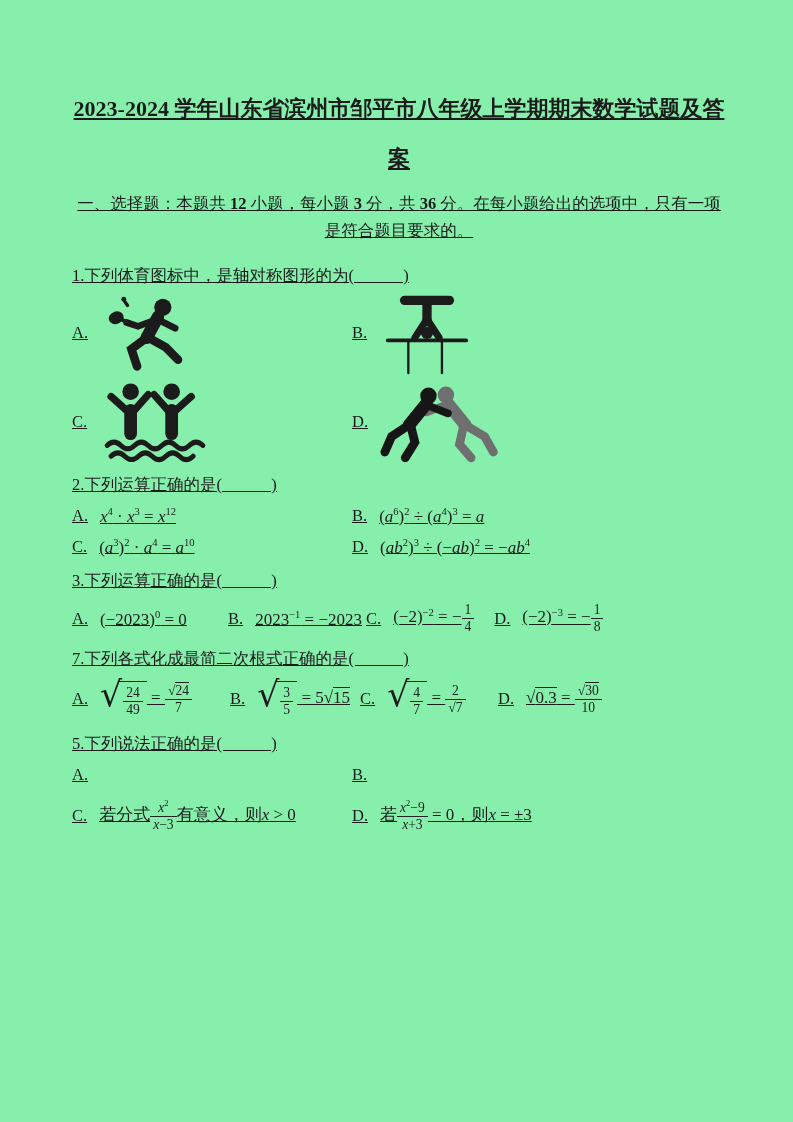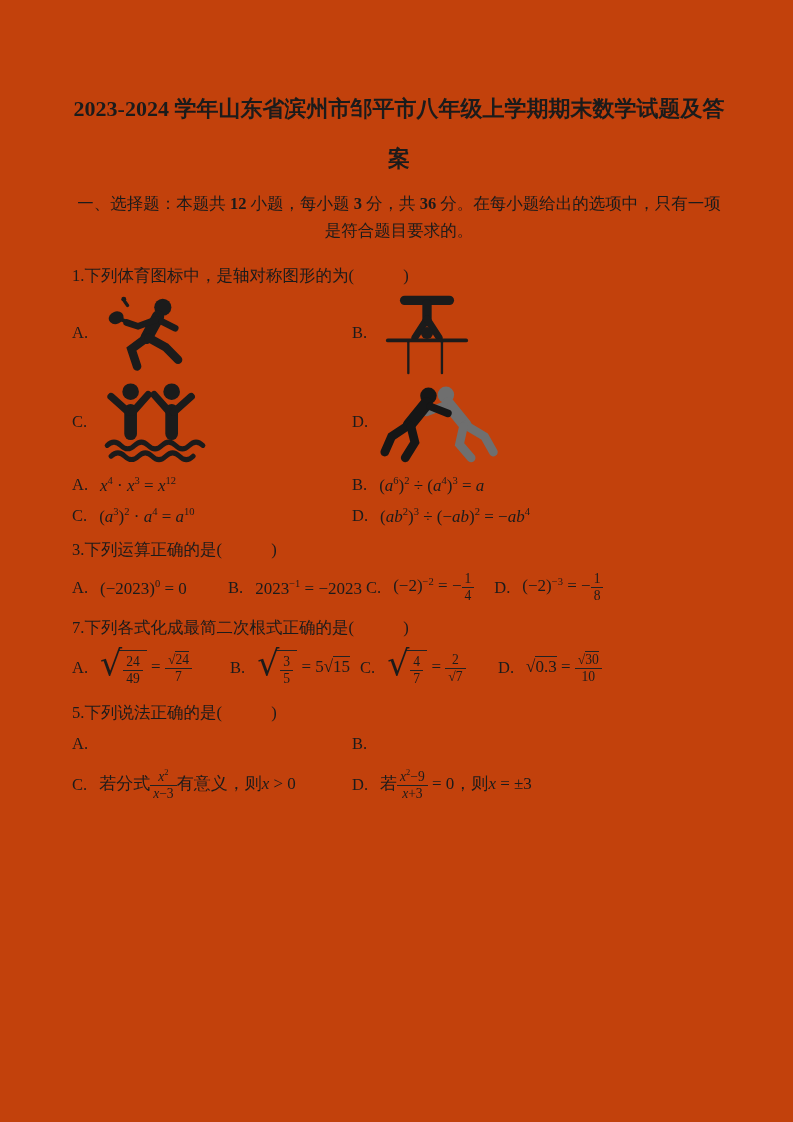--- a/index.html
+++ b/index.html
@@ -1,25 +1,26 @@
 <!DOCTYPE html>
 <html><head>
 <meta charset="utf-8">
 <style>
   html,body { margin:0; padding:0; background:#e8e8e8; }
   .page {
     position:relative;
     width:793px; height:1122px;
     margin:0 auto;
-    background:#c2410c;
+    background:#86efac;
     box-sizing:border-box;
     padding:84px 67px 40px 72px;
     font-family:"Liberation Serif","DejaVu Serif",serif;
     color:#1b1b1b;
     overflow:hidden;
+    text-decoration:underline;
   }
   .title {
     font-size:22px; font-weight:700; text-align:center;
     line-height:50px; margin:0 0 6px 0;
   }
   .intro {
     font-size:16.5px; line-height:27px; margin:0 0 4px 0;
     white-space:pre-wrap;
     text-align:center;
   }
@@ -152,20 +153,21 @@
               <path d="M30,46 L12,58 L5,74" stroke-width="9"></path>
               <path d="M32,48 L36,64 L26,80" stroke-width="9"></path>
             </g>
           </g>
         </svg>
       </div>
     </div>
   </div>
 
   <div>
+    <p class="stem q2">2.下列运算正确的是(            )</p>
     <div class="opt-row">
       <div class="opt col-a">
         <span class="opt-label">A.</span>
         <span class="math"><i>x</i><sup>4</sup> · <i>x</i><sup>3</sup> = <i>x</i><sup>12</sup></span>
       </div>
       <div class="opt">
         <span class="opt-label">B.</span>
         <span class="math">(<i>a</i><sup>6</sup>)<sup>2</sup> ÷ (<i>a</i><sup>4</sup>)<sup>3</sup> = <i>a</i></span>
       </div>
     </div>

